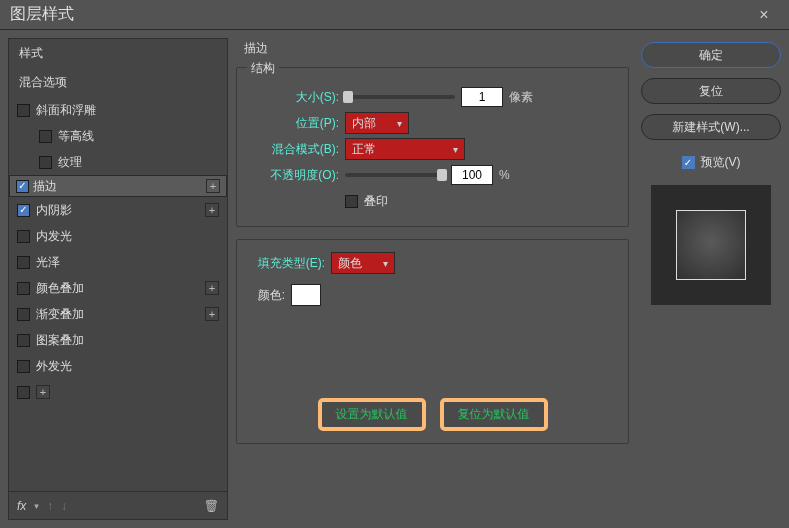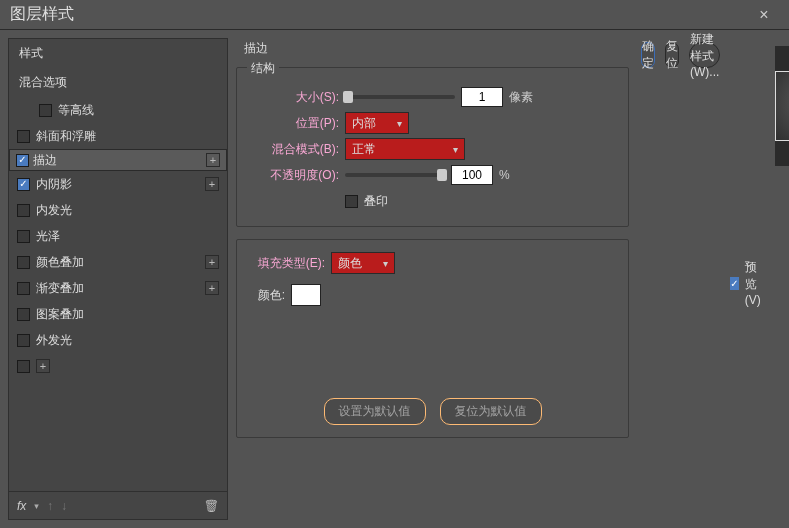--- a/index.html
+++ b/index.html
@@ -20,31 +20,31 @@
 .row .plus{width:14px;height:14px;border:1px solid #2a2a2a;display:flex;align-items:center;justify-content:center;color:#bbb;font-size:11px}
 .row.sel{background:#5a5a5a}
 .left-footer{height:28px;display:flex;align-items:center;padding:0 8px;gap:8px;border-top:1px solid #2f2f2f}
 .fx{font-style:italic;color:#ccc}
 .arrow{color:#777}
 .trash{margin-left:auto;color:#bbb}
 .mid{flex:1;background:#535353;position:relative}
 .group{position:relative;border:1px solid #3a3a3a;border-radius:2px;margin:10px 4px 0 0;padding:16px 12px 12px}
 .group .gl{position:absolute;top:-8px;left:10px;background:#535353;padding:0 4px;color:#ddd}
 .frow{display:flex;align-items:center;height:26px;gap:6px}
-.frow .flab{width:90px;text-align:right;color:#f9a8d4}
+.frow .flab{width:90px;text-align:right;color:#5eead4}
 .slider{height:4px;background:#3a3a3a;position:relative;border-radius:2px}
 .slider .thumb{position:absolute;top:-4px;width:10px;height:12px;background:#ccc;border-radius:2px}
 .numbox{width:42px;height:20px;background:#fff;color:#000;border:1px solid #222;text-align:center;padding-top:2px}
 .unit{color:#ccc}
 .sel{height:22px;background:#b91c1c;border:1px solid #2a2a2a;display:flex;align-items:center;padding:0 6px;gap:4px}
 .sel .caret{margin-left:auto;font-size:10px;color:#ccc}
 .swatch{width:30px;height:22px;background:#fff;border:1px solid #222}
 .btnrow{display:flex;gap:14px;justify-content:center;margin-top:10px}
-.pbtn{background:#4a4a4a;border:1px solid #fdba74;border-radius:10px;padding:4px 14px;color:#a3a3a3;cursor:pointer}
-.right{width:140px;display:flex;flex-direction:row;gap:10px;padding-top:4px}
+.pbtn{background:#4a4a4a;border:4px solid #fdba74;border-radius:5px;padding:4px 14px;color:#22c55e;cursor:pointer}
+.right{width:140px;display:flex;flex-direction:column;gap:10px;padding-top:4px}
 .rbtn{height:26px;border-radius:13px;border:1px solid #2a2a2a;background:#4a4a4a;display:flex;align-items:center;justify-content:center;cursor:pointer}
 .rbtn.primary{border:1.5px solid #3b6db8}
 .pvrow{display:flex;align-items:center;justify-content:center;gap:6px;margin-top:4px}
 .pvrow .cb{width:13px;height:13px;background:#4a7bbf;display:inline-flex;align-items:center;justify-content:center}
 .pvrow .cb::after{content:"✓";color:#fff;font-size:10px}
 .preview{width:120px;height:120px;background:#2b2b2b;margin:4px auto;display:flex;align-items:center;justify-content:center}
 .preview .inner{width:70px;height:70px;border:1px solid #ddd;background:radial-gradient(circle at 50% 45%,#5a5a5a,#303030)}
 </style>
 </head>
 <body>
@@ -54,27 +54,31 @@
   <span class="close-x">×</span>
 </div>
 
 <div class="body">
 
   <div class="left">
     <div class="left-list">
       <div class="lh">样式</div>
       <div class="lh">混合选项</div>
       <div id="rows">
+          <div class="row">
+            <span class="cb"></span>
+            <span class="lbl">斜面和浮雕</span>
+          </div>
           <div class="row sub">
             <span class="cb"></span>
             <span class="lbl">等高线</span>
           </div>
-          <div class="row">
-            <span class="cb"></span>
-            <span class="lbl">斜面和浮雕</span>
+          <div class="row sub">
+            <span class="cb"></span>
+            <span class="lbl">纹理</span>
           </div>
           <div class="row sel">
             <span class="cb checked"></span>
             <span class="lbl">描边</span>
             <span class="plus">+</span>
           </div>
           <div class="row">
             <span class="cb checked"></span>
             <span class="lbl">内阴影</span>
             <span class="plus">+</span>

